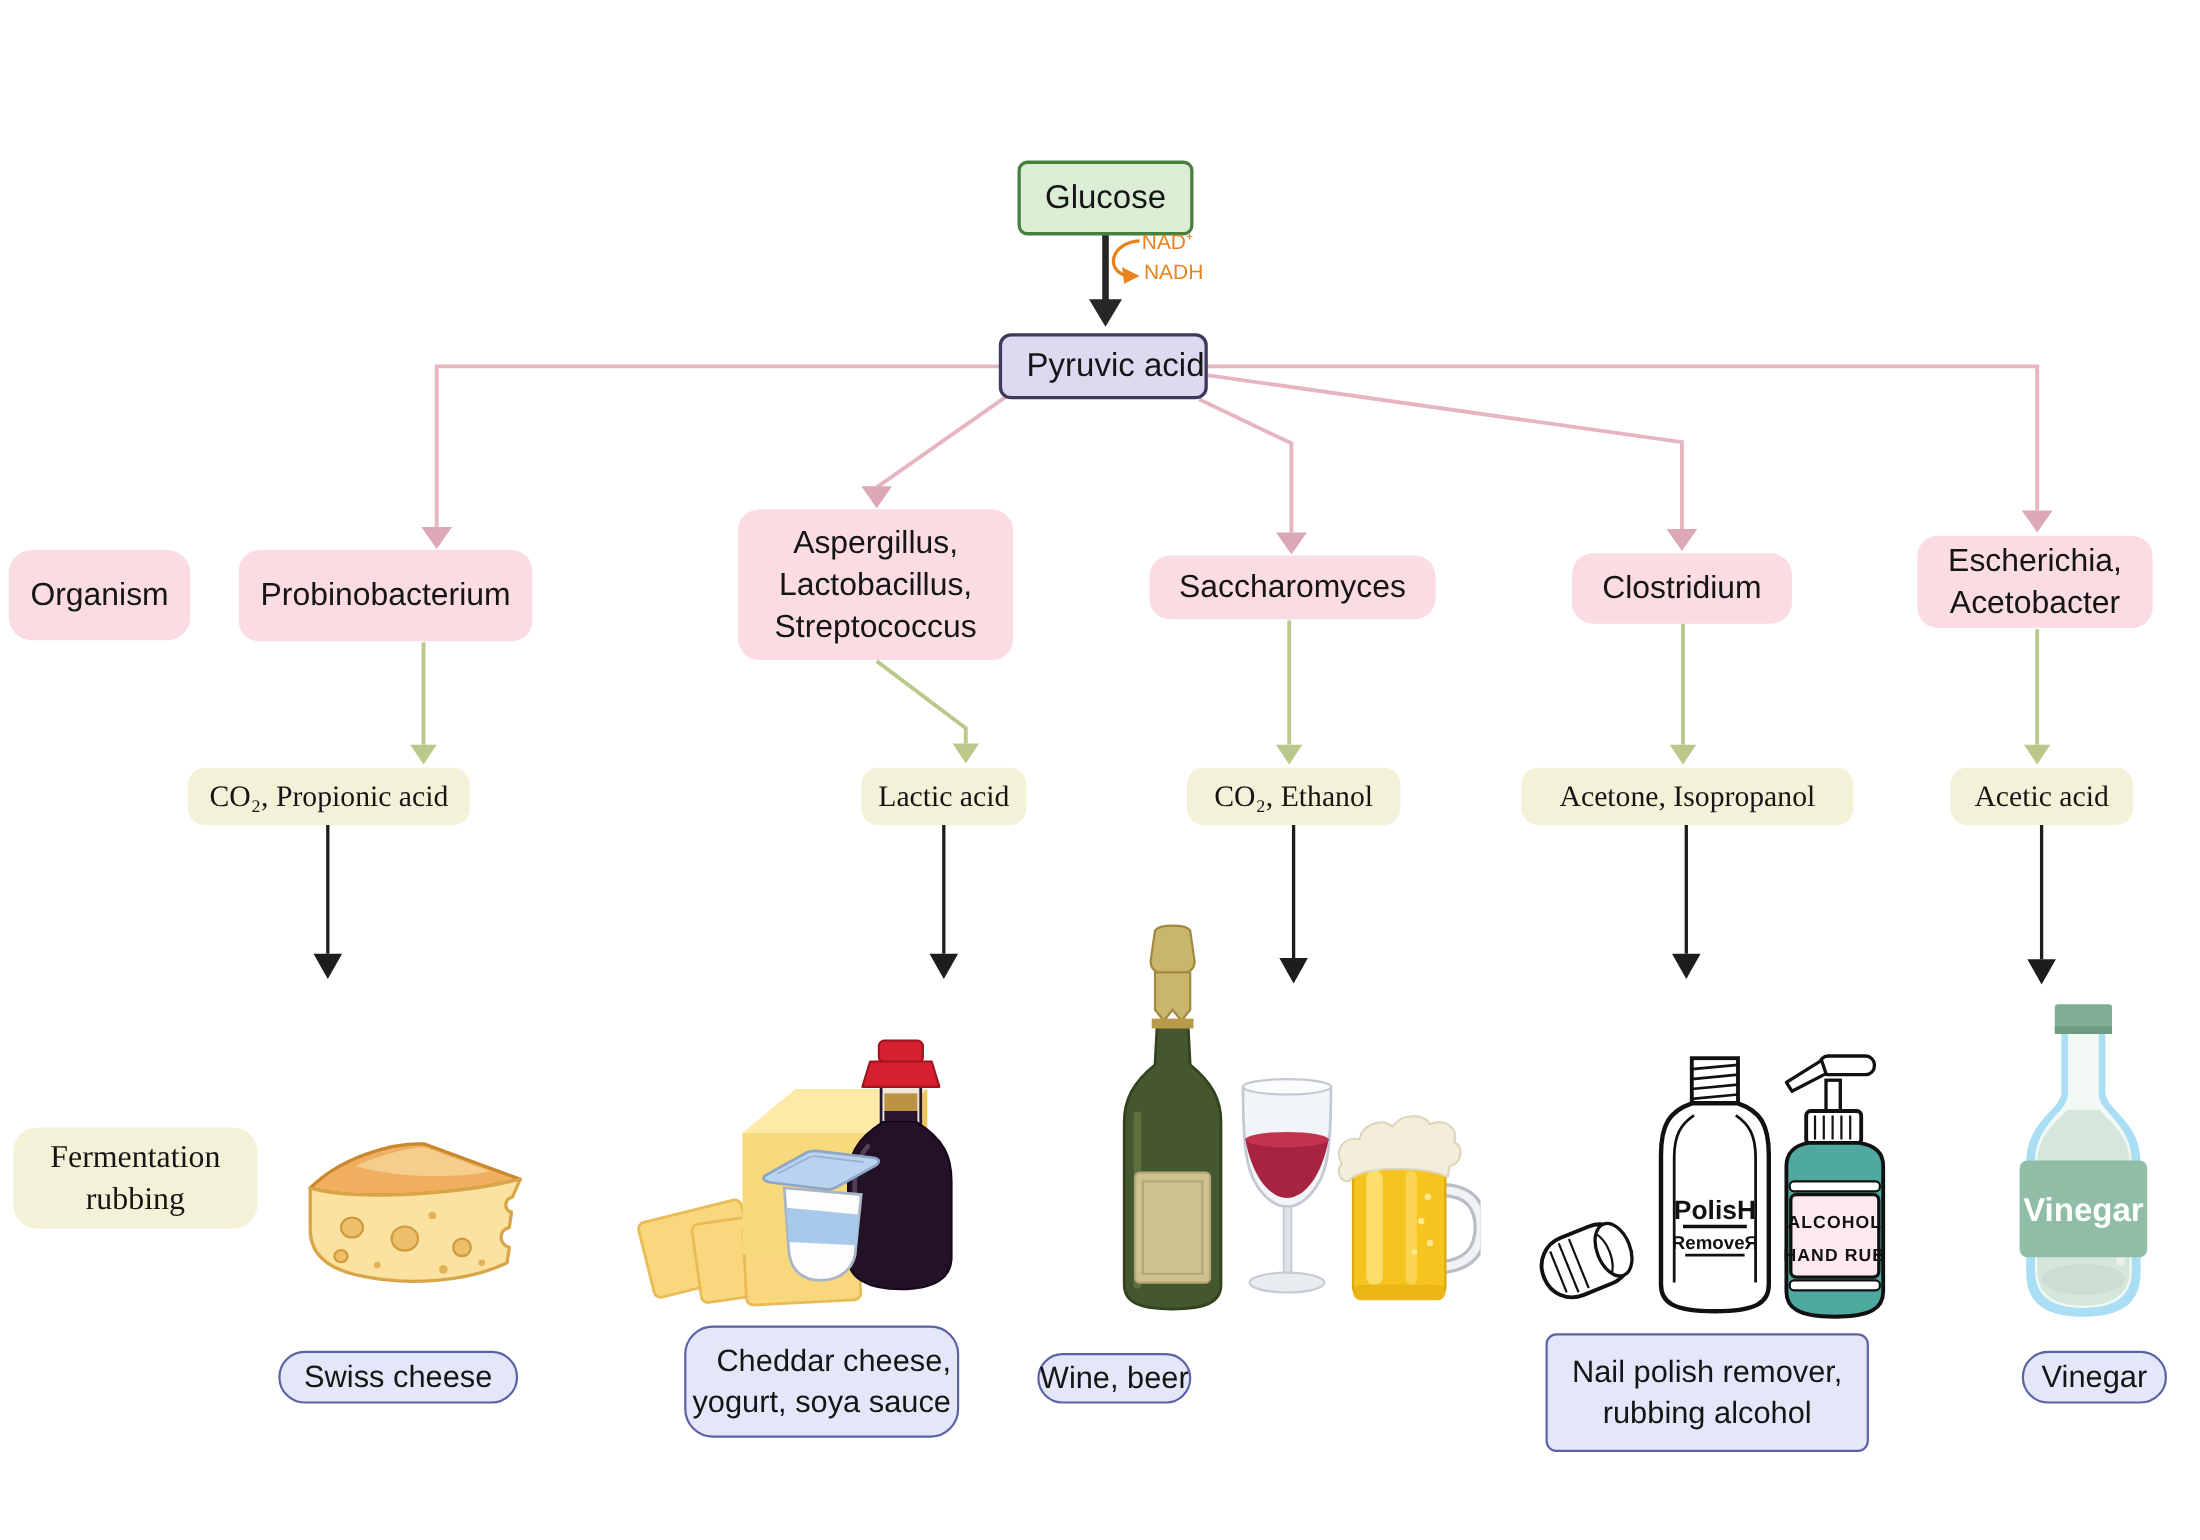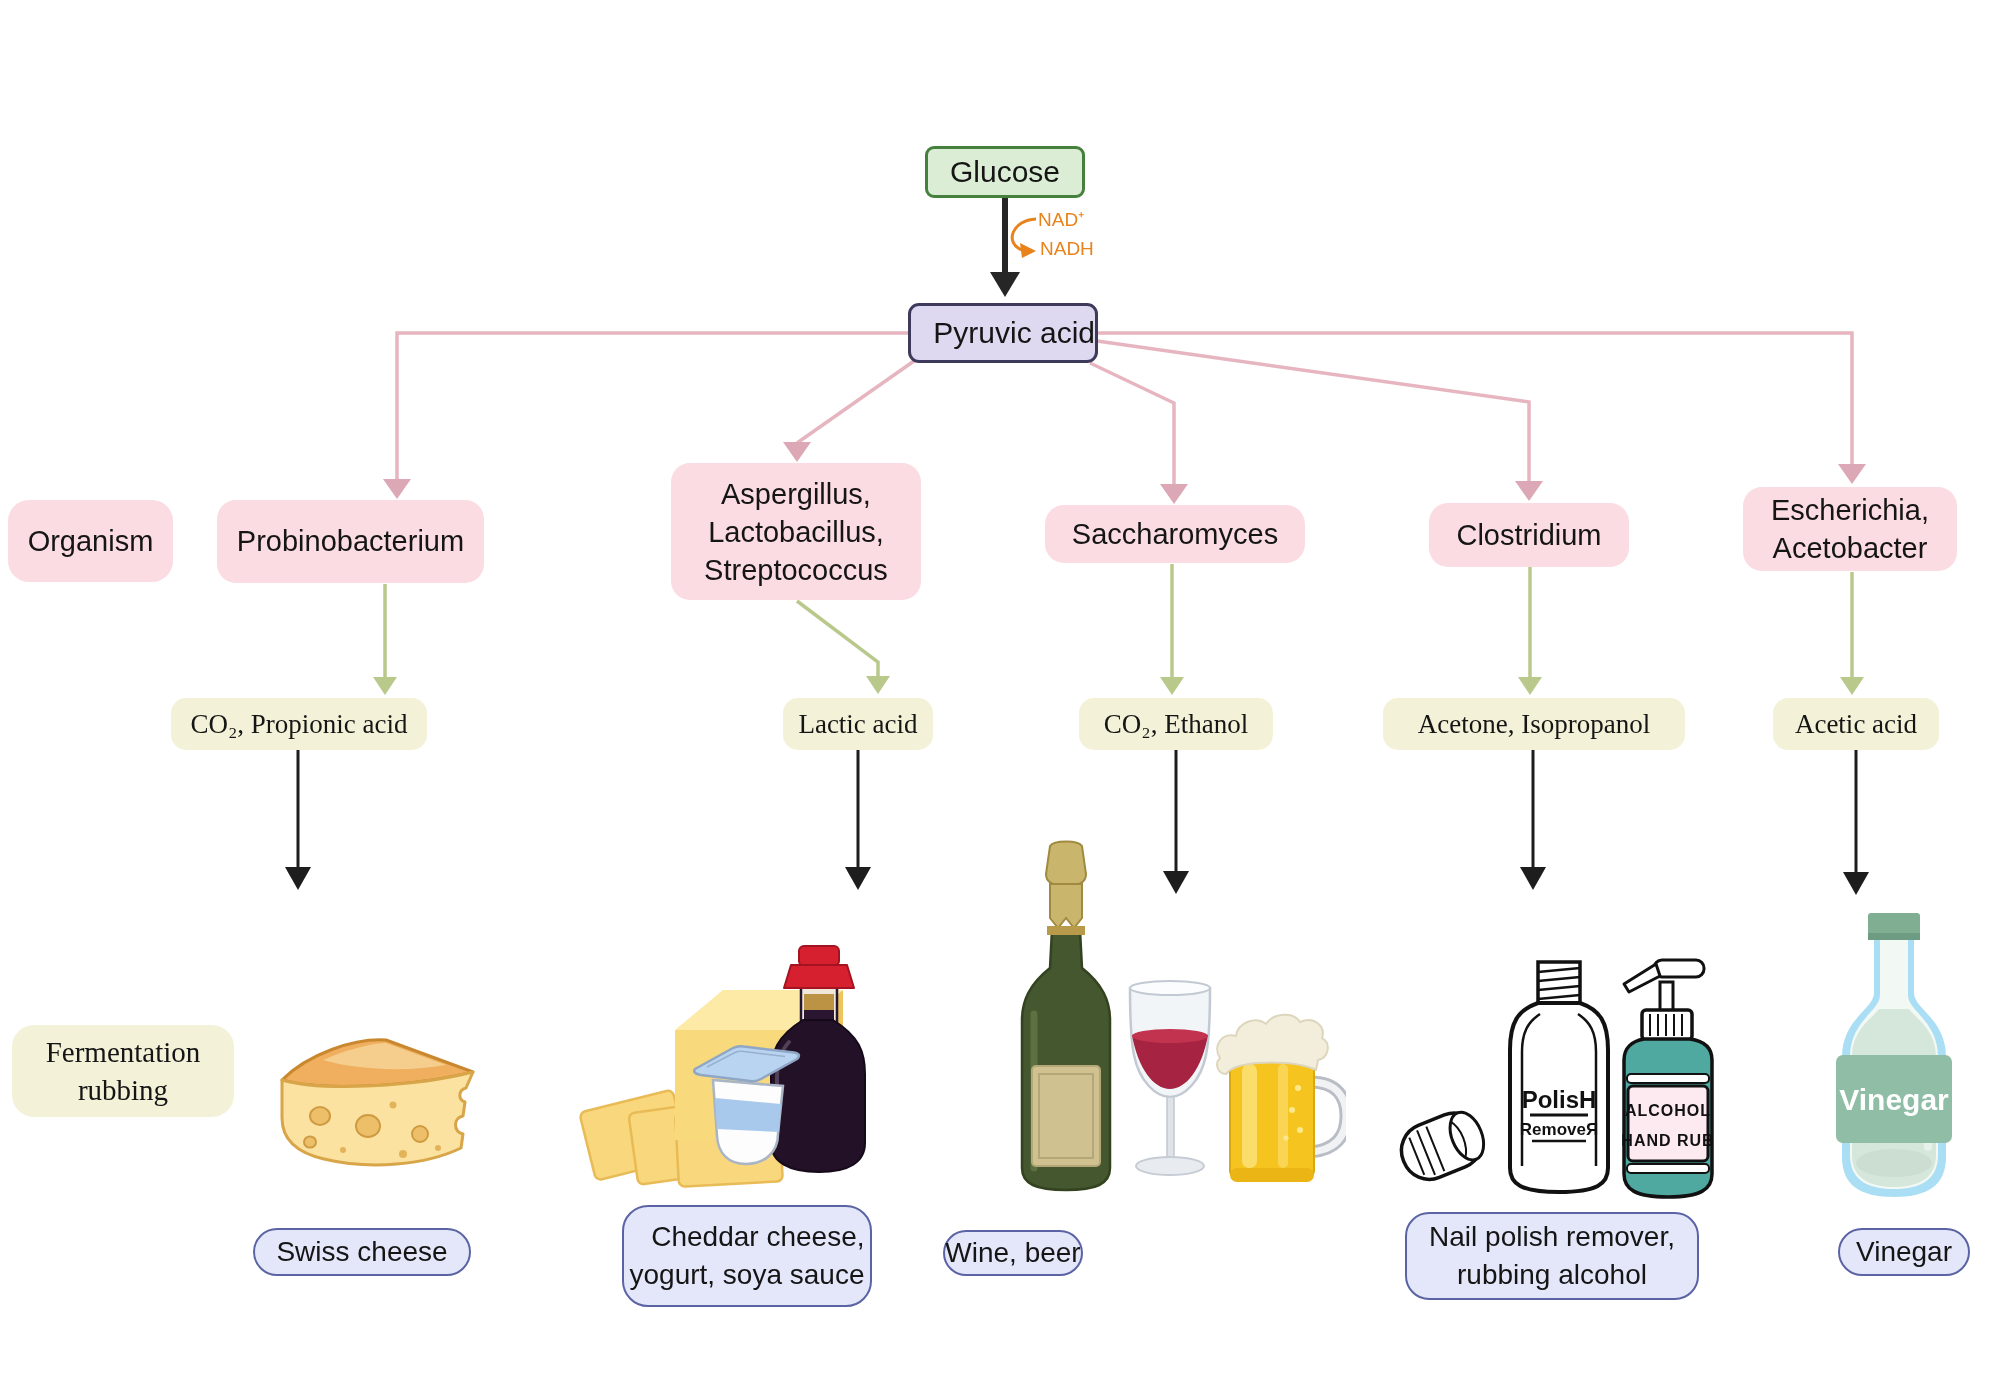--- a/index.html
+++ b/index.html
@@ -102,21 +102,21 @@
         <line x1="1533" y1="750" x2="1533" y2="867"></line>
         <polygon points="1520,867 1546,867 1533,890" fill="#1d1d1d" stroke="none"></polygon>
       </g>
       <g>
         <line x1="1856" y1="750" x2="1856" y2="872"></line>
         <polygon points="1843,872 1869,872 1856,895" fill="#1d1d1d" stroke="none"></polygon>
       </g>
     </g>
   </svg>
 
-  <div class="box glucose-box" style="left:925px;top:146px;width:160px;height:52px;">
+  <div class="box glucose-box" style="left:925px;top:146px;width:160px;height:68px;">
     <span>Glucose</span>
   </div>
 
   <span class="nad-text" style="left:1038px;top:206px;">NAD⁺</span>
   <span class="nad-text" style="left:1040px;top:238px;">NADH</span>
 
   <div class="box pyruvic-box" style="left:908px;top:303px;width:190px;height:60px;">
     <span>Pyruvic acid</span>
   </div>
 
@@ -333,21 +333,21 @@
     <div>
       <div>Cheddar cheese,</div>
       <div>yogurt, soya sauce</div>
     </div>
   </div>
 
   <div class="box result-box" style="left:943px;top:1230px;width:140px;height:46px;border-radius:23px;">
     <span>Wine, beer</span>
   </div>
 
-  <div class="box result-box lines" style="left:1405px;top:1212px;width:294px;height:88px;border-radius:24px;justify-content:center;">
+  <div class="box result-box lines" style="left:1405px;top:1212px;width:294px;height:108px;border-radius:10px;justify-content:center;">
     <div>
       <div>Nail polish remover,</div>
       <div>rubbing alcohol</div>
     </div>
   </div>
 
   <div class="box result-box" style="left:1838px;top:1228px;width:132px;height:48px;border-radius:24px;">
     <span>Vinegar</span>
   </div>
 

